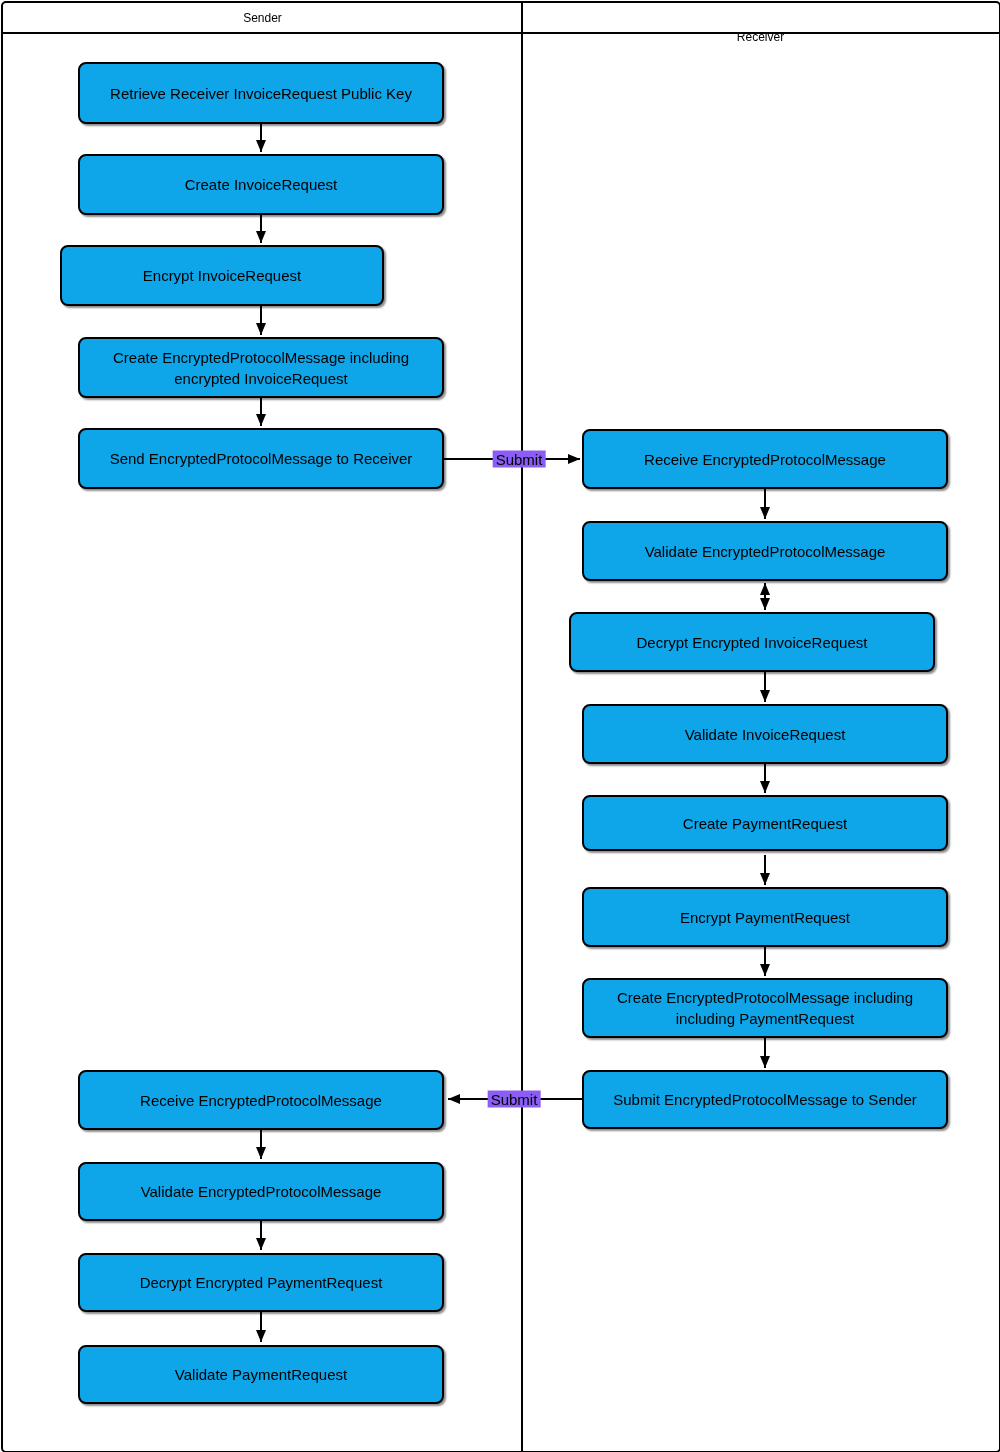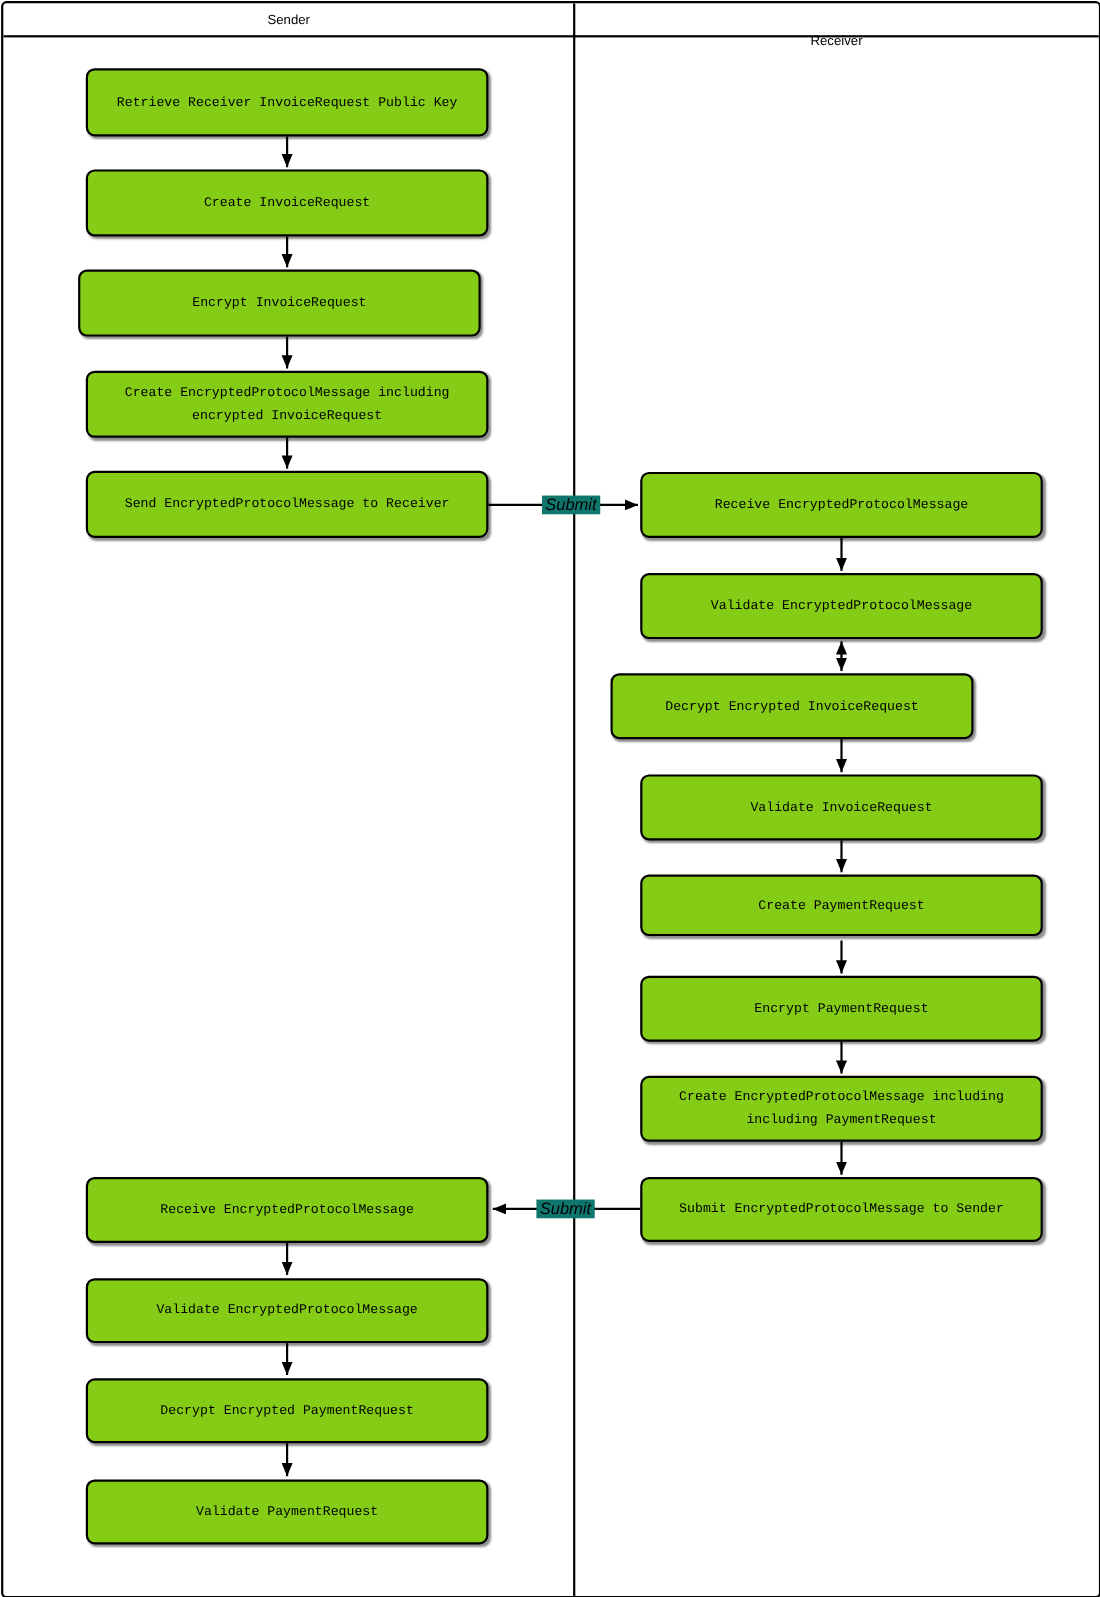--- a/index.html
+++ b/index.html
@@ -24,68 +24,66 @@
     font-size:12px;
   }
   .lane-title.sender{left:0;width:519px;}
   .lane-title.receiver{left:519px;width:477px;margin-top:19px;}
   .lane-divider{
     position:absolute;left:518px;top:0;width:2px;height:100%;
     background:#000;z-index:1;
   }
   .node{
     position:absolute;
-    background:#84cc16;
+    background:#0ea5e9;
     border:2px solid #000;
     border-radius:8px;
     box-shadow:2px 2px 2px rgba(0,0,0,0.45);
     display:flex;align-items:center;justify-content:center;
     text-align:center;
-    font-size:12px;line-height:21px;
+    font-size:15px;line-height:21px;
     padding:0 16px;
     box-sizing:border-box;
     z-index:2;
-    font-family:Liberation Mono, monospace;
   }
   .edges{
     position:absolute;left:0;top:0;width:100%;height:100%;
     z-index:2;pointer-events:none;
   }
   .edge-label{
     position:absolute;
     transform:translate(-50%,-50%);
-    background:#0f766e;
+    background:#8b5cf6;
     font-size:15px;
     padding:0 3px;
     z-index:3;
     white-space:nowrap;
-    font-style:italic;
   }
 </style>
 </head>
 <body>
 
 <div class="frame">
 
   <div class="lane-divider"></div>
 
   <div class="lane-header">
     <div class="lane-title sender">Sender</div>
     <div class="lane-title receiver">Receiver</div>
   </div>
 
   <div class="node" style="left:75px;top:59px;width:366px;height:62px">Retrieve Receiver InvoiceRequest Public Key</div>
   <div class="node" style="left:75px;top:151px;width:366px;height:61px">Create InvoiceRequest</div>
-  <div class="node" style="left:68px;top:242px;width:366px;height:61px">Encrypt InvoiceRequest</div>
+  <div class="node" style="left:57px;top:242px;width:324px;height:61px">Encrypt InvoiceRequest</div>
   <div class="node" style="left:75px;top:425px;width:366px;height:61px">Send EncryptedProtocolMessage to Receiver</div>
   <div class="node" style="left:75px;top:334px;width:366px;height:61px">Create EncryptedProtocolMessage including encrypted InvoiceRequest</div>
 
   <div class="node" style="left:579px;top:426px;width:366px;height:60px">Receive EncryptedProtocolMessage</div>
   <div class="node" style="left:579px;top:518px;width:366px;height:60px">Validate EncryptedProtocolMessage</div>
-  <div class="node" style="left:552px;top:609px;width:330px;height:60px">Decrypt Encrypted InvoiceRequest</div>
+  <div class="node" style="left:566px;top:609px;width:366px;height:60px">Decrypt Encrypted InvoiceRequest</div>
   <div class="node" style="left:579px;top:701px;width:366px;height:60px">Validate InvoiceRequest</div>
   <div class="node" style="left:579px;top:792px;width:366px;height:56px">Create PaymentRequest</div>
   <div class="node" style="left:579px;top:884px;width:366px;height:60px">Encrypt PaymentRequest</div>
   <div class="node" style="left:579px;top:975px;width:366px;height:60px">Create EncryptedProtocolMessage including including PaymentRequest</div>
   <div class="node" style="left:579px;top:1067px;width:366px;height:59px">Submit EncryptedProtocolMessage to Sender</div>
 
   <div class="node" style="left:75px;top:1067px;width:366px;height:60px">Receive EncryptedProtocolMessage</div>
   <div class="node" style="left:75px;top:1159px;width:366px;height:59px">Validate EncryptedProtocolMessage</div>
   <div class="node" style="left:75px;top:1250px;width:366px;height:59px">Decrypt Encrypted PaymentRequest</div>
   <div class="node" style="left:75px;top:1342px;width:366px;height:59px">Validate PaymentRequest</div>

